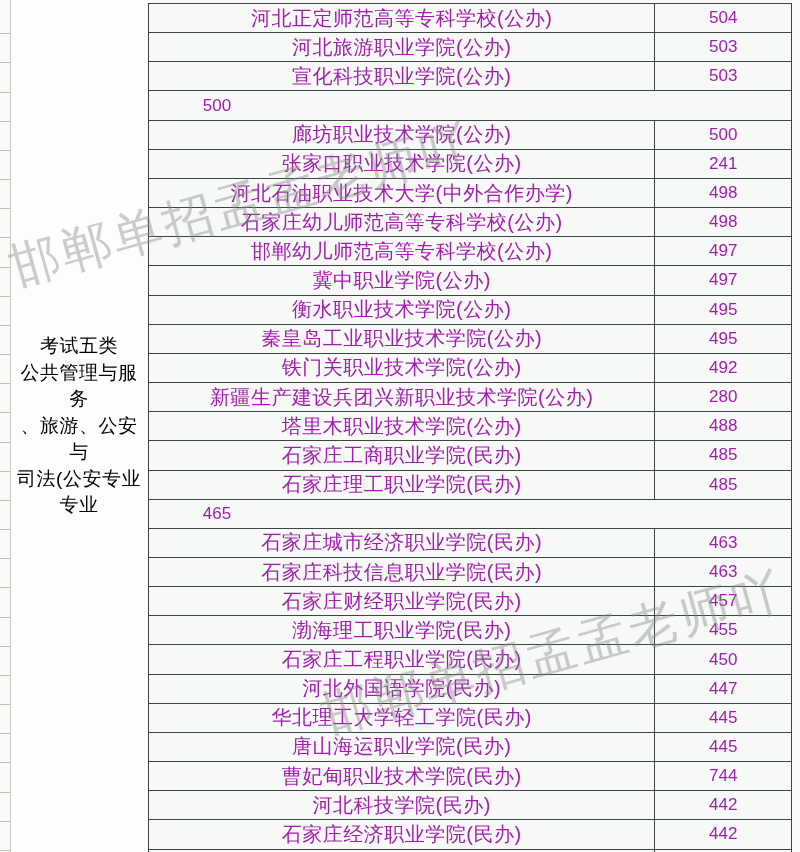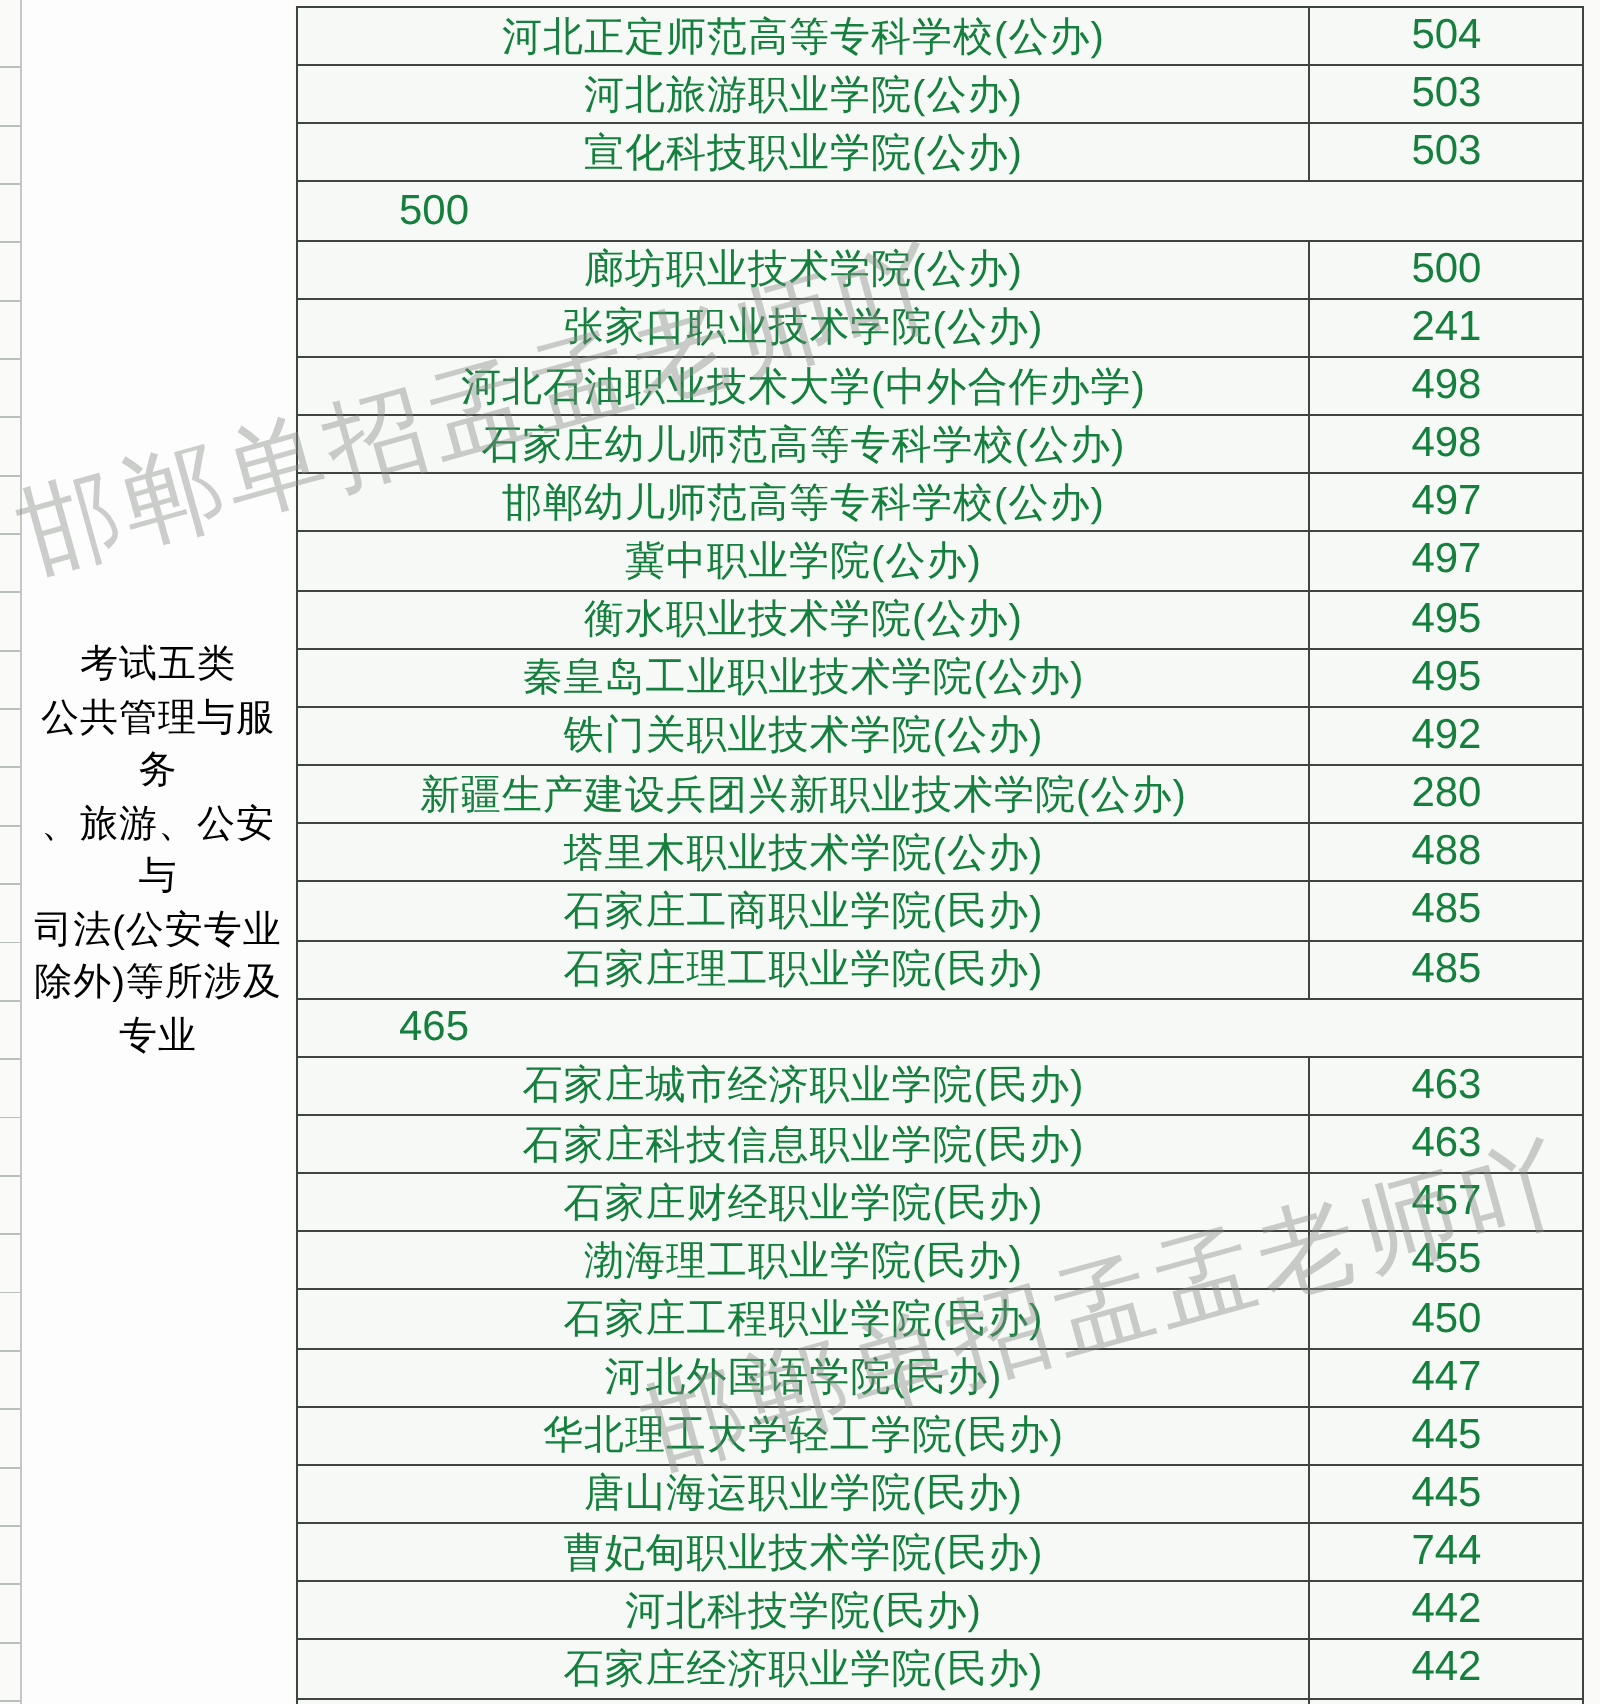--- a/index.html
+++ b/index.html
@@ -49,32 +49,32 @@
   }
   .row{
     display:flex;
     height:29.17px;
     box-sizing:border-box;
     border-bottom:1.5px solid #3e443f;
   }
   .cell{
     display:flex;align-items:center;justify-content:center;
     box-sizing:border-box;
-    color:#15803d;
+    color:#a21caf;
     overflow:hidden;white-space:nowrap;
   }
   .cell.name{
     width:508px;
     border-right:1.6px solid #3e443f;
     font-size:20px;
     letter-spacing:0.5px;
   }
   .cell.score{
     width:136px;
-    font-size:21px;
+    font-size:17px;
   }
   .row.partial{border-bottom:none;height:2px;}
   
   .watermark{
     position:absolute;
     width:490px;
     font-size:50px;
     letter-spacing:3px;
     white-space:nowrap;
     color:rgba(134,138,134,0.42);
@@ -93,21 +93,20 @@
 <div class="stage">
 
   <div class="left-strip"></div>
 
   <div class="sidebar-cell">
     <div class="category-text">
       <div>考试五类</div>
       <div>公共管理与服务</div>
       <div>、旅游、公安与</div>
       <div>司法(公安专业</div>
-      <div>除外)等所涉及</div>
       <div>专业</div>
     </div>
   </div>
 
   <div class="table" id="scores-table">
       <div class="row">
         <div class="cell name">河北正定师范高等专科学校(公办)</div>
         <div class="cell score">504</div>
       </div>
       <div class="row">

